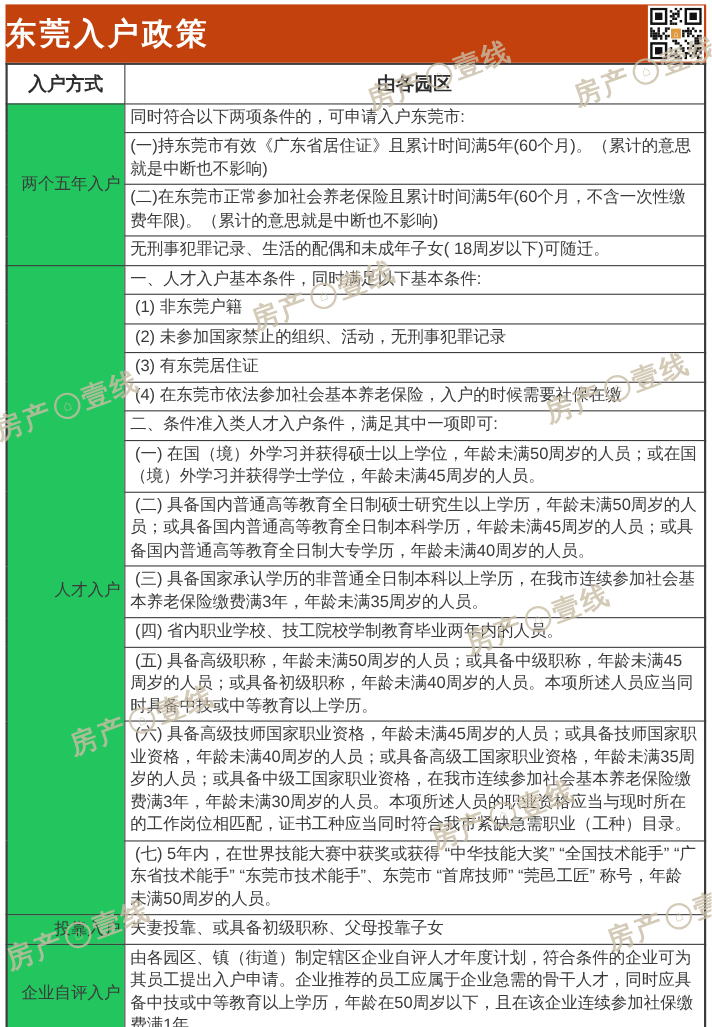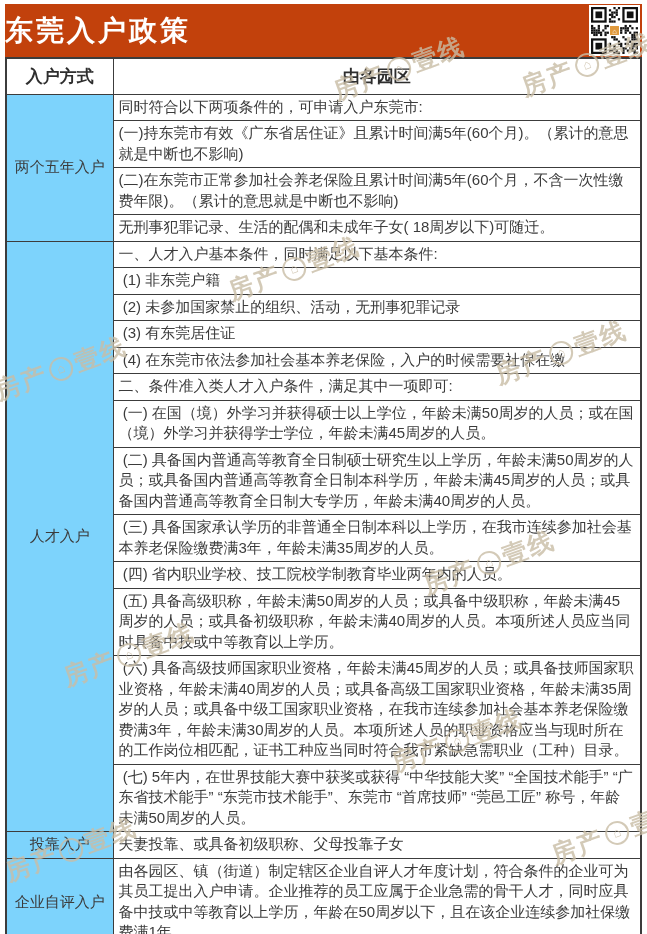--- a/index.html
+++ b/index.html
@@ -48,25 +48,25 @@
   th.col-method{width:107px;}
   table.policy thead th{
     height:36px;
     font-size:17px;
     font-weight:bold;
     text-align:center;
     color:#2e2e2e;
     background:#ffffff;
   }
   td.method-cell{
-    text-align:center;
+    text-align:right;
     vertical-align:middle;
     font-size:15px;
     padding:2px 3px;
-    background:#7dd3fc;
+    background:#22c55e;
   }
   td.rule-cell{
     font-size:15px;
     line-height:20.5px;
     padding:2px 5px 3px 5px;
     vertical-align:middle;
     background:#ffffff;
   }
   
   .wm{

